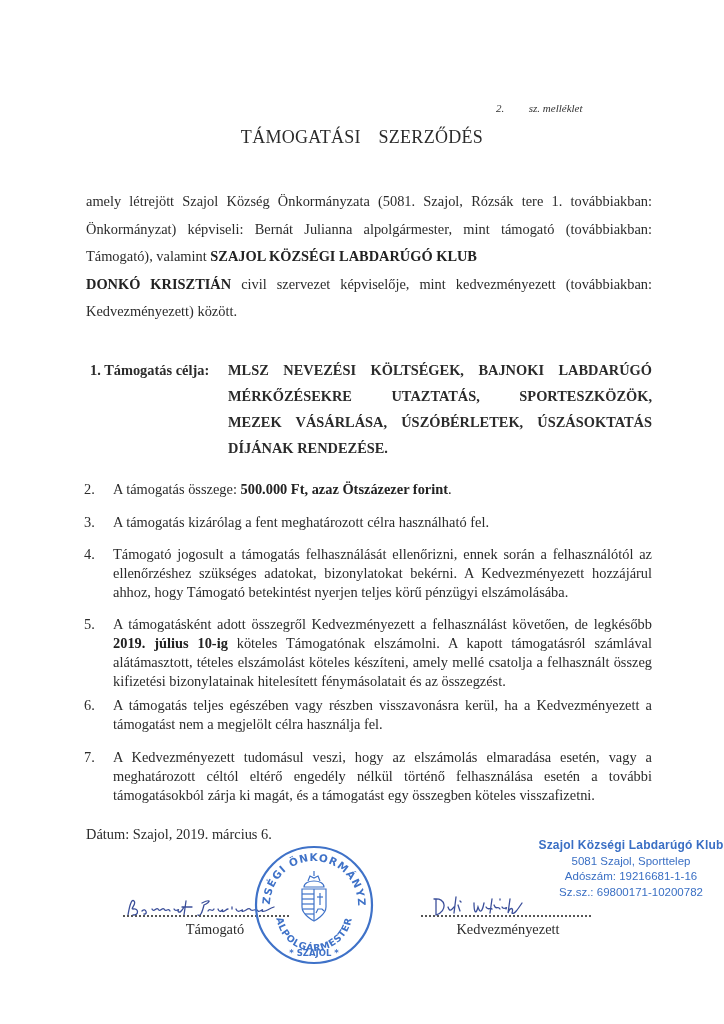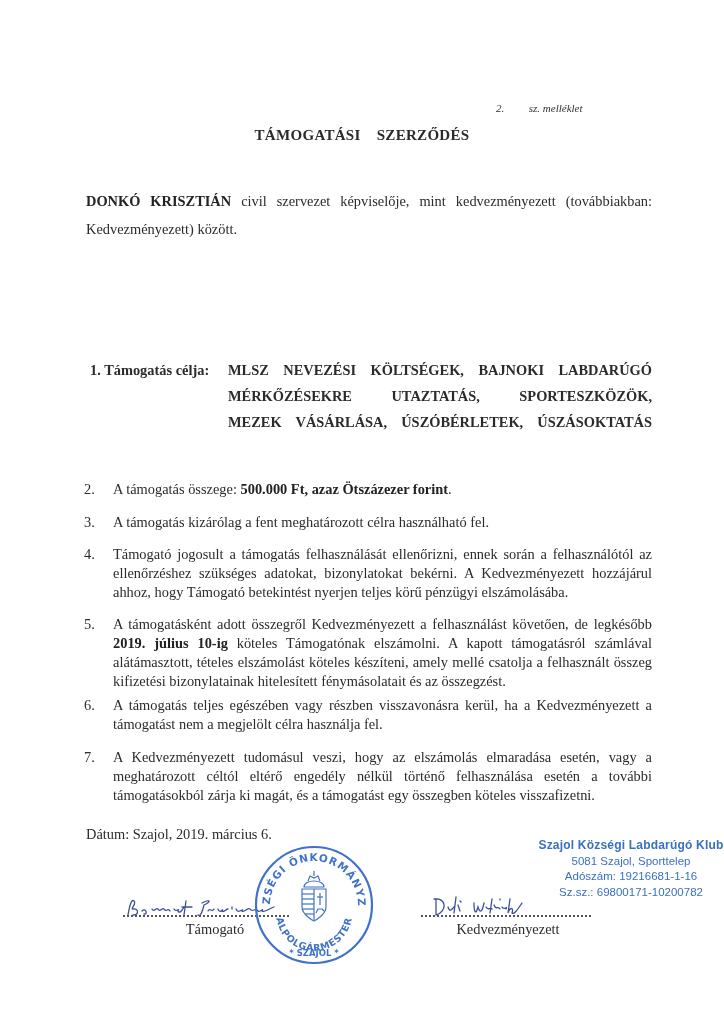--- a/index.html
+++ b/index.html
@@ -9,21 +9,21 @@
       color: #2b2b2b;
       font-size: 14.4px;
     }
     .abs { position: absolute; }
     .annex {
       left: 496px; top: 102px; font-style: italic; font-size: 11px; color: #333;
     }
     .annex .num { display: inline-block; width: 30px; }
     .title {
       left: 0; width: 724px; top: 127px; text-align: center;
-      font-weight: bold; font-size: 15px; letter-spacing: 0.3px; word-spacing: 4px;
+      font-weight: normal; font-size: 18px; letter-spacing: 0.3px; word-spacing: 4px;
     }
     .intro {
       left: 86px; width: 566px; top: 188px; line-height: 27.5px; text-align: justify;
     }
     .intro p { margin: 0; }
     b { font-weight: bold; color: #222; }
 
     .purpose { left: 90px; top: 357px; width: 570px; line-height: 26px; font-weight: bold; }
     .purpose .lbl { position: absolute; left: 0; top: 0; white-space: nowrap; }
     .purpose .txt {
@@ -62,30 +62,34 @@
 
 <div class="abs annex">
   <span class="num">2.</span>
   <span>sz. melléklet</span>
 </div>
 
 <div class="abs title" style="white-space:pre">TÁMOGATÁSI  SZERZŐDÉS</div>
 
 <div class="abs intro">
   <p>
+    <span>amely létrejött Szajol Község Önkormányzata (5081. Szajol, Rózsák tere 1. továbbiakban: Önkormányzat) képviseli: Bernát Julianna alpolgármester, mint támogató (továbbiakban: Támogató), valamint </span><b>SZAJOL KÖZSÉGI LABDARÚGÓ KLUB</b>
+  </p>
+  <p>
     <b>DONKÓ KRISZTIÁN</b><span> civil szervezet képviselője, mint kedvezményezett (továbbiakban: Kedvezményezett) között.</span>
   </p>
 </div>
 
 <div class="abs purpose">
   <span class="lbl">1. Támogatás célja:</span>
   <div class="txt">
     <span class="j">MLSZ NEVEZÉSI KÖLTSÉGEK, BAJNOKI LABDARÚGÓ</span>
     <span class="j">MÉRKŐZÉSEKRE UTAZTATÁS, SPORTESZKÖZÖK,</span>
     <span class="j">MEZEK VÁSÁRLÁSA, ÚSZÓBÉRLETEK, ÚSZÁSOKTATÁS</span>
+    <span>DÍJÁNAK RENDEZÉSE.</span>
   </div>
 </div>
 
 <div class="abs item" style="top:480px">
   <span class="n">2.</span>
   <span class="t"><span>A támogatás összege: </span><b>500.000 Ft, azaz Ötszázezer forint</b><span>.</span></span>
 </div>
 
 <div class="abs item" style="top:513px">
   <span class="n">3.</span>

